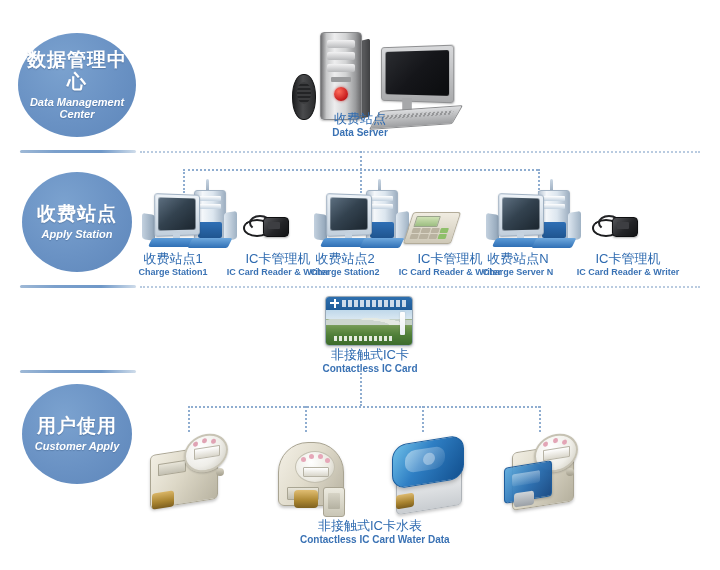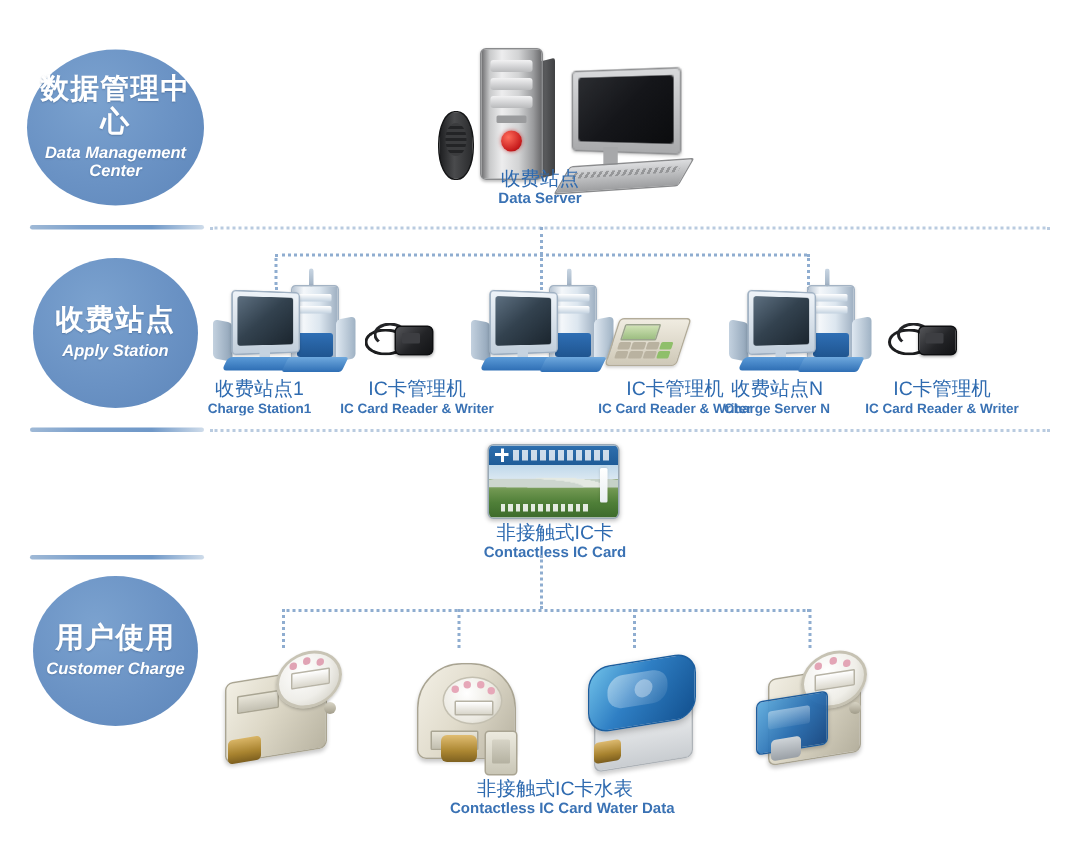--- a/index.html
+++ b/index.html
@@ -246,21 +246,21 @@
     <div class="stage-en">Data Management Center</div>
   </div>
 
   <div class="stage-circle" style="left:22px;top:172px;width:110px;height:100px;">
     <div class="stage-cn">收费站点</div>
     <div class="stage-en">Apply Station</div>
   </div>
 
   <div class="stage-circle" style="left:22px;top:384px;width:110px;height:100px;">
     <div class="stage-cn">用户使用</div>
-    <div class="stage-en">Customer Charge</div>
+    <div class="stage-en">Customer Apply</div>
   </div>
 
   <div class="dev" style="left:290px;top:28px;width:180px;height:100px;">
     <div class="srv-spk">
         <u></u>
       </div>
     <div class="srv-tower-side"></div>
     <div class="srv-tower">
       <i class="srv-bay1"></i>
         <i class="srv-bay2"></i>
@@ -342,20 +342,24 @@
     <div class="keys">
       <u></u>
         <u></u>
         <u></u>
         <u class="g"></u>
         <u></u>
         <u></u>
         <u></u>
         <u class="g"></u>
     </div>
+  </div>
+  <div class="cap small" style="left:290px;top:252px;width:110px;">
+    <div class="cn">收费站点2</div>
+    <div class="en">Charge Station2</div>
   </div>
   <div class="cap small" style="left:384px;top:252px;width:132px;">
     <div class="cn">IC卡管理机</div>
     <div class="en">IC Card Reader &amp; Writer</div>
   </div>
 
   <div class="pc" style="left:484px;top:188px;">
     <div class="ant"></div>
     <div class="spkL"></div>
     <div class="tower">

